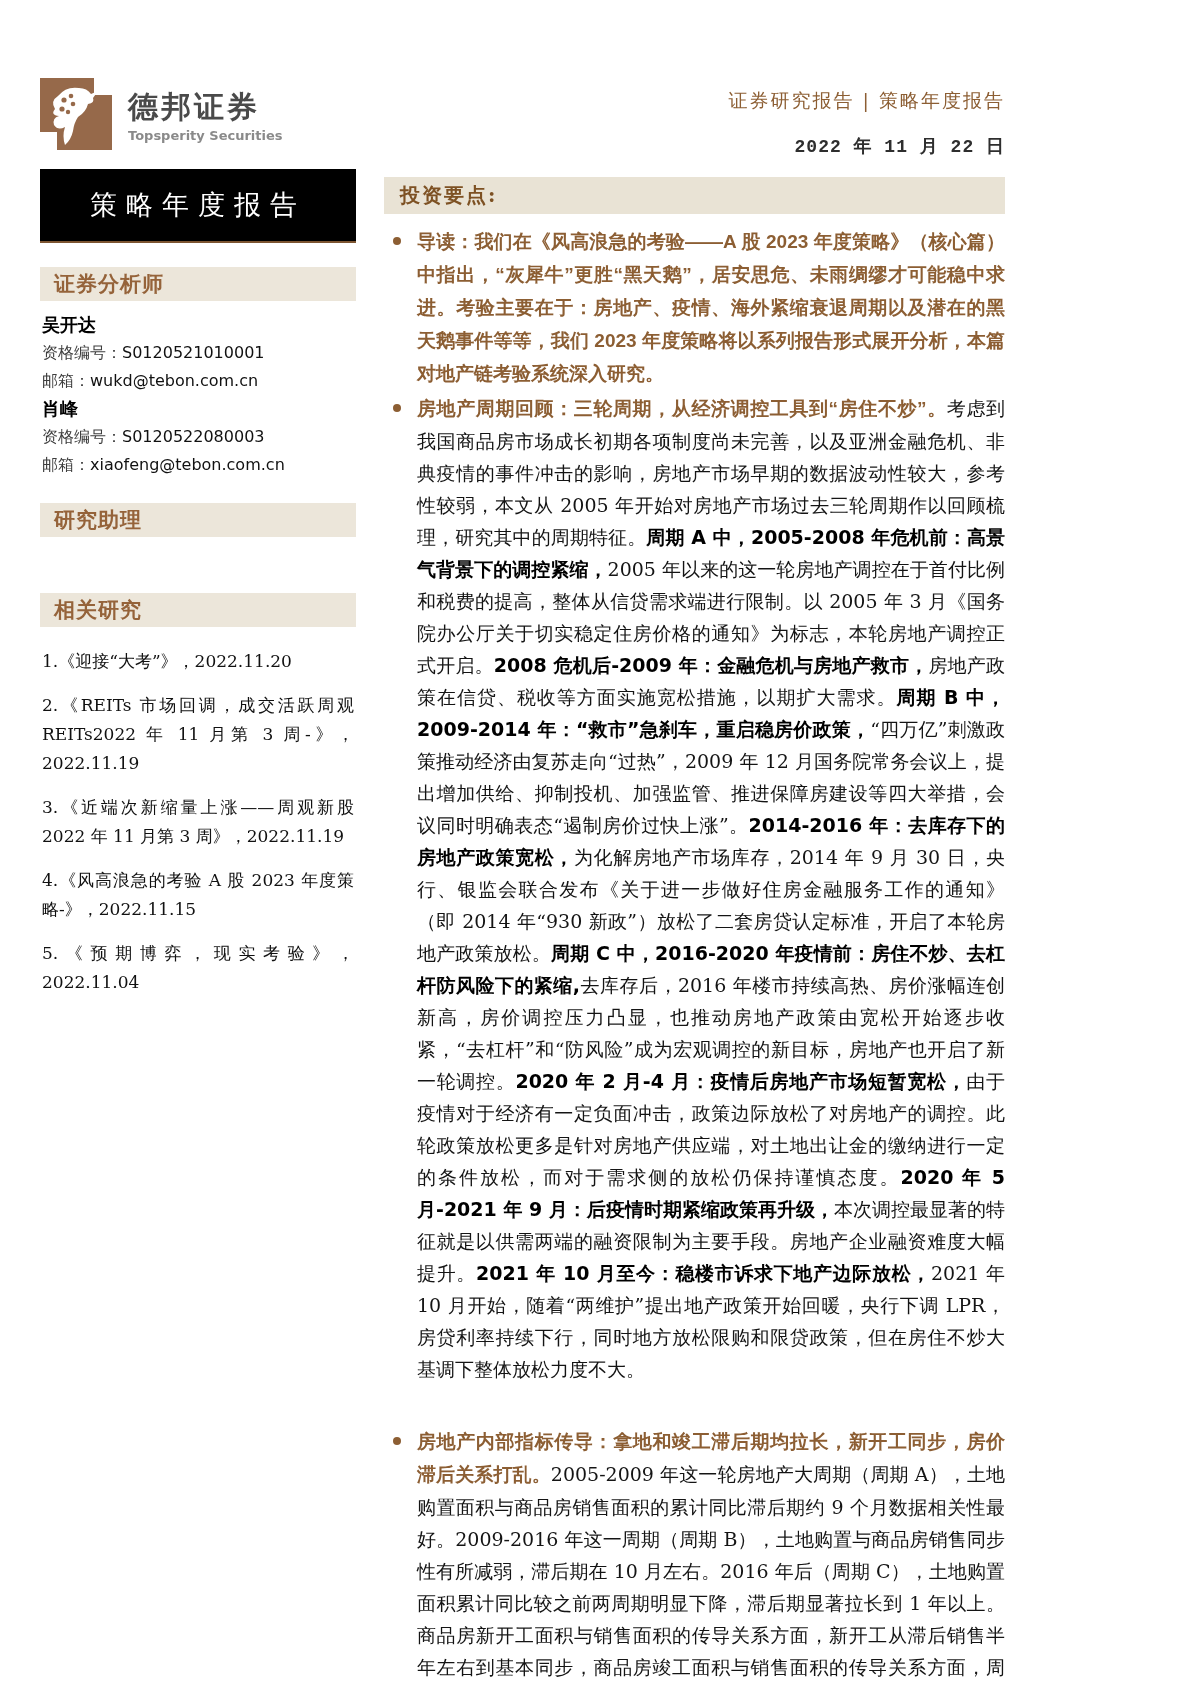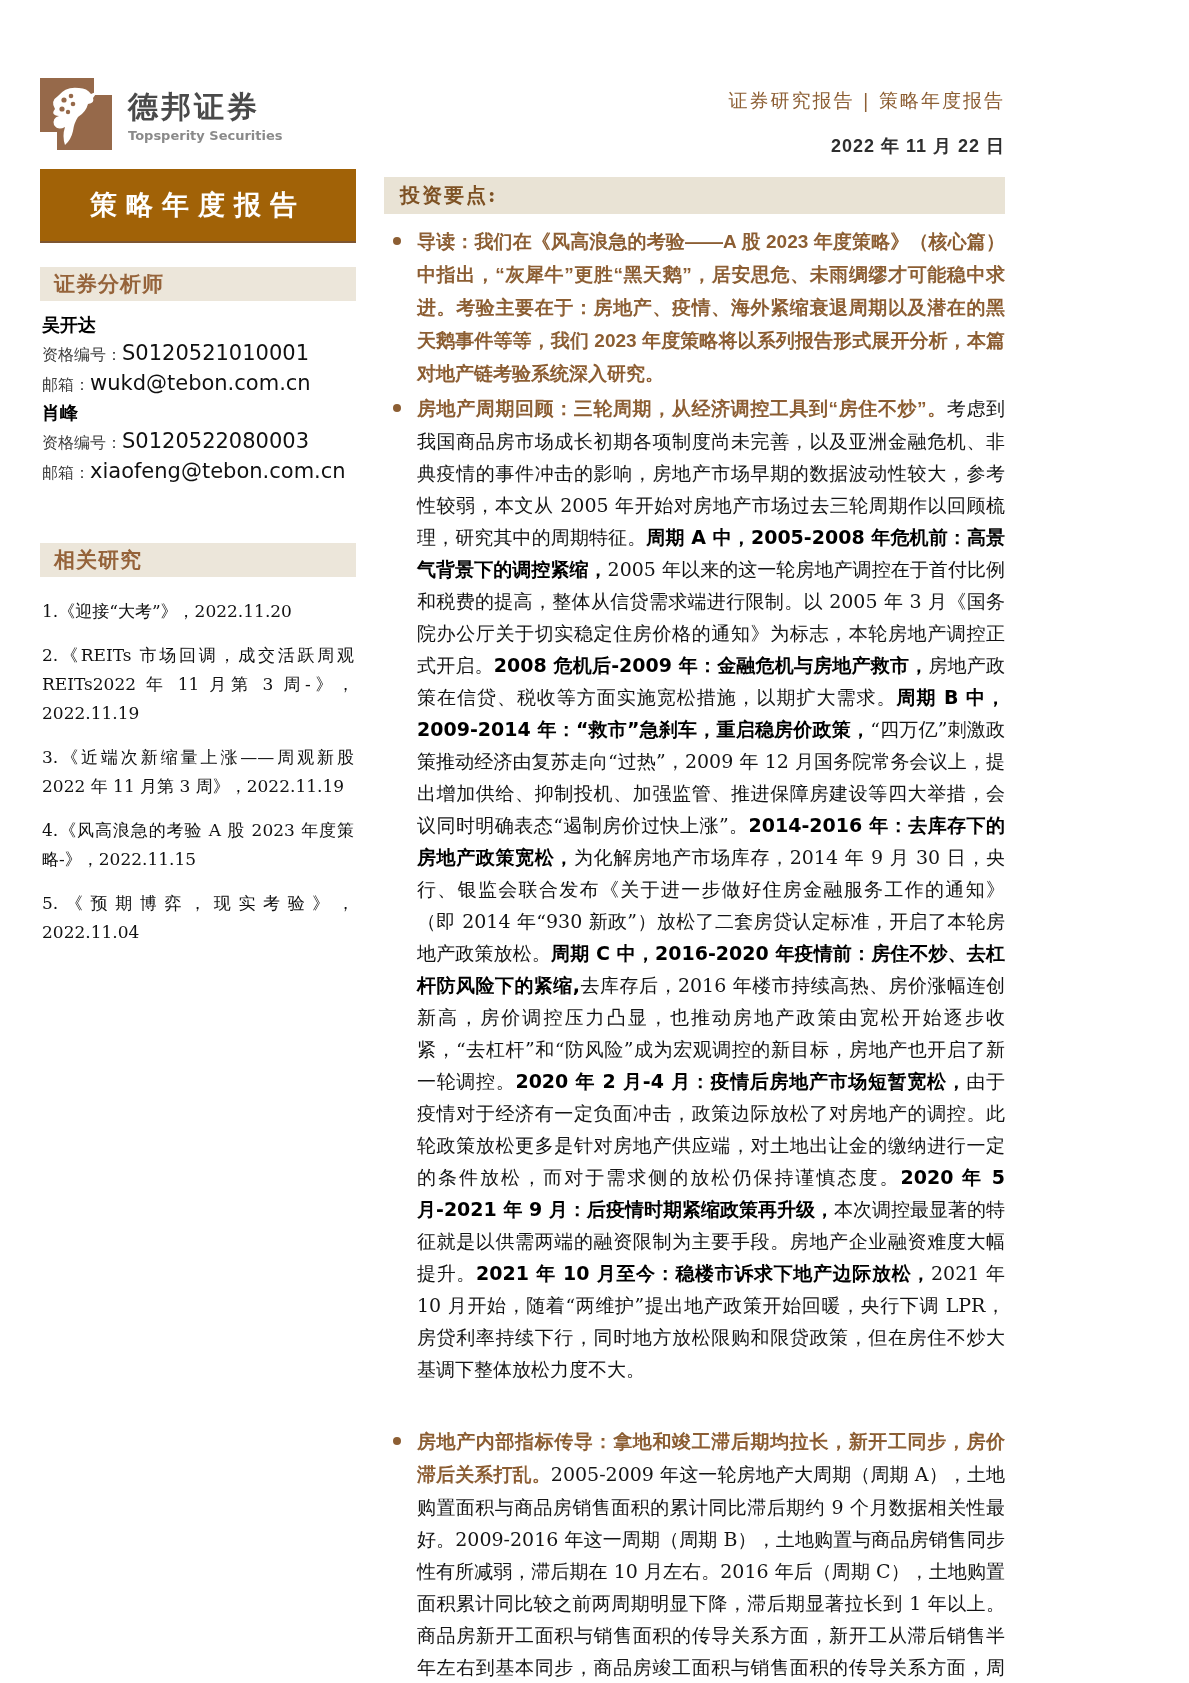--- a/index.html
+++ b/index.html
@@ -12,43 +12,43 @@
   }
   
   .hdr{display:flex;justify-content:space-between;align-items:flex-start;height:92px;}
   .brand{display:flex;align-items:flex-start;gap:16px;}
   .logo{width:72px;height:72px;position:relative;flex:0 0 auto;}
   .brand-txt{padding-top:14px;}
   .brand-cn{font-size:30px;font-weight:bold;color:#4a4a4a;font-family:"DejaVu Sans","Liberation Sans",sans-serif;letter-spacing:3px;line-height:1;}
   .brand-en{font-size:13px;font-weight:bold;color:#8a8a8a;font-family:"DejaVu Sans","Liberation Sans",sans-serif;margin-top:6px;}
   .hdr-right{text-align:right;padding-top:10px;}
   .hdr-cat{font-size:19px;color:#8c5e33;letter-spacing:2px;}
-  .hdr-date{font-size:18px;color:#2e2e2e;margin-top:20px;font-family:Liberation Sans, sans-serif;font-weight:bold;letter-spacing:1px;}
+  .hdr-date{font-size:18px;color:#2e2e2e;margin-top:20px;font-family:Liberation Mono, monospace;font-weight:bold;letter-spacing:1px;}
   .hdr-rule{height:4px;background:#9a6c44;margin-top:3px;}
   
   .cols{display:flex;gap:28px;margin-top:8px;flex:1 1 auto;}
   .sidebar{width:316px;flex:0 0 auto;}
   .maincol{flex:1 1 auto;min-width:0;}
   
   .side-banner{
-    height:72px;background:#a16207;color:#fff;
-    font-size:27px;letter-spacing:9px;font-weight:bold;
+    height:72px;background:#000000;color:#fff;
+    font-size:27px;letter-spacing:9px;font-weight:normal;
     display:flex;align-items:center;justify-content:center;
     border-bottom:2px solid #7d5531;
   }
   .side-sec{
     margin-top:24px;height:34px;background:#ece6da;color:#95633a;
     font-weight:bold;font-size:21px;display:flex;align-items:center;
     padding:0 14px;letter-spacing:1px;
   }
   .analysts{padding:10px 2px 0 2px;}
   .an-name{font-size:18px;font-weight:bold;line-height:28px;color:#000;}
   .an-line{font-size:16px;line-height:28px;color:#222;}
   .an-line .lbl{color:#3d3d3d;}
-  .an-line .val{font-family:"DejaVu Sans","Liberation Sans",sans-serif;font-size:21px;color:#111;}
+  .an-line .val{font-family:"DejaVu Sans","Liberation Sans",sans-serif;font-size:16px;color:#111;}
   .sec-gap-empty{height:56px;}
   .rel-list{margin:20px 2px 0 2px;padding:0;list-style:none;}
   .rel-list li{font-size:17px;line-height:29px;margin-bottom:15px;text-align:justify;color:#111;}
   
   .title-box{
     height:138px;background:#9a6c44;color:#fff;text-align:center;
     display:flex;flex-direction:column;justify-content:center;gap:10px;
   }
   .title-box h1{margin:0;font-size:41px;letter-spacing:10px;font-weight:bold;}
   .title-box h2{margin:0;font-size:23px;letter-spacing:3px;font-weight:bold;}
@@ -104,20 +104,21 @@
       <div class="side-sec">证券分析师</div>
       <div class="analysts">
         <div class="an-name">吴开达</div>
         <div class="an-line"><span class="lbl">资格编号：</span><span class="val">S0120521010001</span></div>
         <div class="an-line"><span class="lbl">邮箱：</span><span class="val">wukd@tebon.com.cn</span></div>
         <div class="an-name">肖峰</div>
         <div class="an-line"><span class="lbl">资格编号：</span><span class="val">S0120522080003</span></div>
         <div class="an-line"><span class="lbl">邮箱：</span><span class="val">xiaofeng@tebon.com.cn</span></div>
       </div>
 
+      <div class="side-sec">研究助理</div>
       <div class="sec-gap-empty"></div>
 
       <div class="side-sec" style="margin-top:0;">相关研究</div>
       <ul class="rel-list">
         <li>1.《迎接“大考”》，2022.11.20</li>
         <li>2.《REITs 市场回调，成交活跃周观 REITs2022 年 11 月第 3 周-》，2022.11.19</li>
         <li>3.《近端次新缩量上涨——周观新股 2022 年 11 月第 3 周》，2022.11.19</li>
         <li>4.《风高浪急的考验 A 股 2023 年度策略-》，2022.11.15</li>
         <li>5.《预期博弈，现实考验》，2022.11.04</li>
       </ul>

